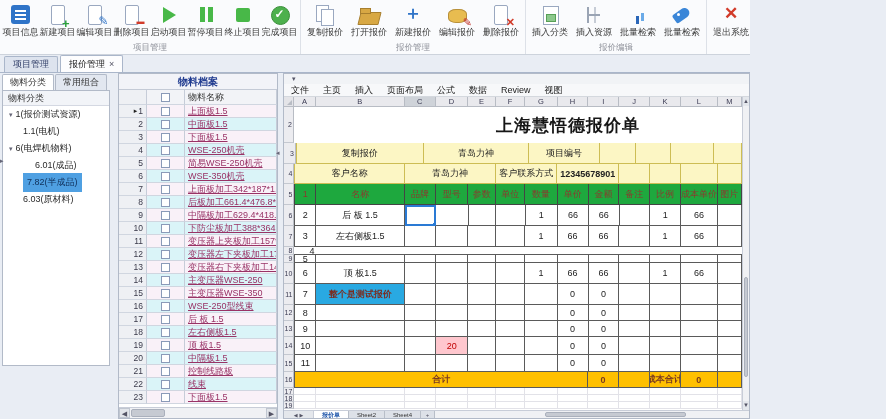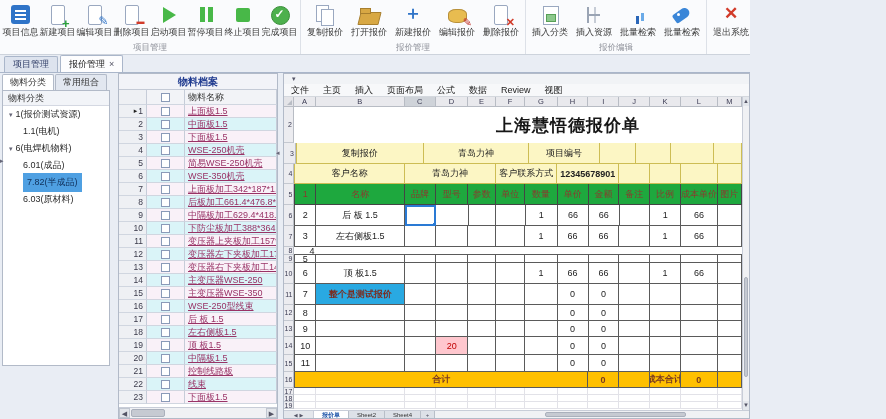--- a/index.html
+++ b/index.html
@@ -257,21 +257,21 @@
               <div class="texp">▾</div>
               <div class="tlbl">1(报价测试资源)</div>
             </div>
             <div class="titem" style="padding-left: 20px;">
               <div class="tlbl">1.1(电机)</div>
             </div>
             <div class="titem" style="padding-left: 6px;">
               <div class="texp">▾</div>
               <div class="tlbl">6(电焊机物料)</div>
             </div>
-            <div class="titem" style="padding-left: 20px;">
+            <div class="titem" style="padding-left: 32px;">
               <div class="tlbl">6.01(成品)</div>
             </div>
             <div class="titem sel" style="padding-left: 20px;">
               <div class="tlbl">7.82(半成品)</div>
             </div>
             <div class="titem" style="padding-left: 20px;">
               <div class="tlbl">6.03(原材料)</div>
             </div>
           </div>
       </div>

